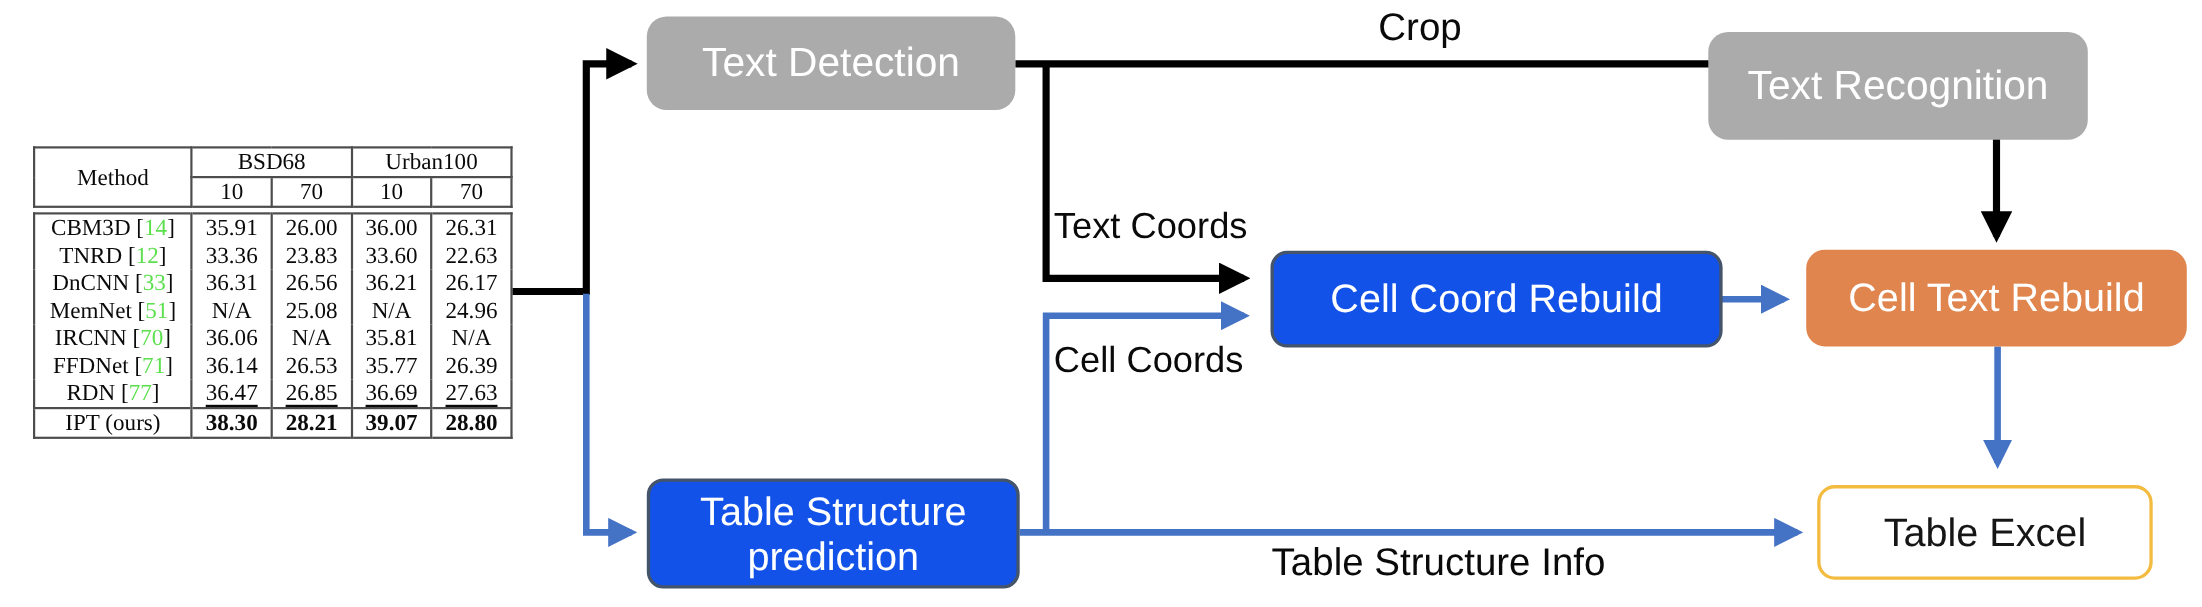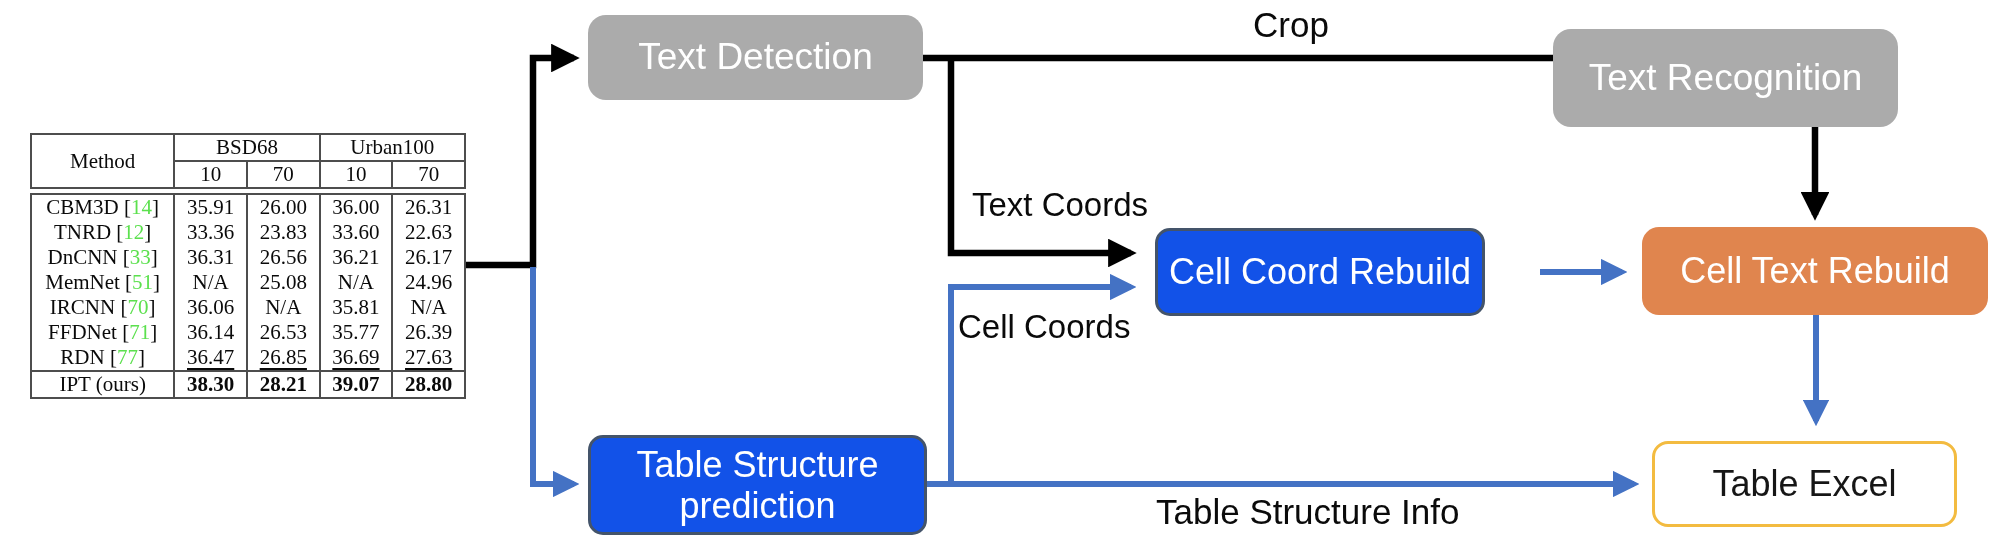--- a/index.html
+++ b/index.html
@@ -15,29 +15,29 @@
     color:#ffffff; text-align:center; line-height:1.15;
     box-sizing:border-box;
   }
   .box-gray   { background:var(--gray-box,#ABABAB); border-radius:18px; font-size:37px; }
   .box-blue   { background:var(--blue-box,#1252E8); border:3px solid var(--blue-box-border,#44546A); border-radius:15px; font-size:36px; }
   .box-orange { background:var(--orange-box,#E0854E); border-radius:17px; font-size:36px; }
   .box-gold   { background:#ffffff; border:3px solid var(--gold-border,#F3BB40); border-radius:16px; color:#161616; font-size:36px; }
 
   #text-detection   { left:588px;  top:15px;  width:335px; height:85px;  }
   #text-recognition { left:1553px; top:17px;  width:345px; height:98px;margin-top:12px;  }
-  #cell-coord-rebuild { left:1155px; top:228px; width:330px; height:88px; }
+  #cell-coord-rebuild { left:1155px; top:228px; width:411px; height:88px; }
   #cell-text-rebuild  { left:1642px; top:227px; width:346px; height:88px; }
   #table-structure-prediction { left:588px; top:435px; width:339px; height:100px; }
   #table-excel { left:1652px; top:441px; width:305px; height:86px; }
 
   
   .edge-label { position:absolute; color:#0a0a0a; white-space:nowrap; }
   #label-crop { left:1253px; top:5px;   font-size:35px; }
-  #label-text-coords { left:958px; top:186px; font-size:33px;margin-left:14px; }
+  #label-text-coords { left:958px; top:186px; font-size:33px; }
   #label-cell-coords { left:958px; top:308px; font-size:33px; }
   #label-table-structure-info { left:1156px; top:492px; font-size:35px; }
 
   
   .arrow-layer { position:absolute; left:0; top:0; pointer-events:none; }
   .arrow { fill:none; stroke-linejoin:miter; }
   .arrow-black { stroke:var(--arrow-black,#000000); stroke-width:6.5px; }
   .arrow-blue  { stroke:var(--arrow-blue,#4472C4);  stroke-width:6px;   }
   .mk-black-fill { fill:var(--arrow-black,#000000); }
   .mk-blue-fill  { fill:var(--arrow-blue,#4472C4);  }

